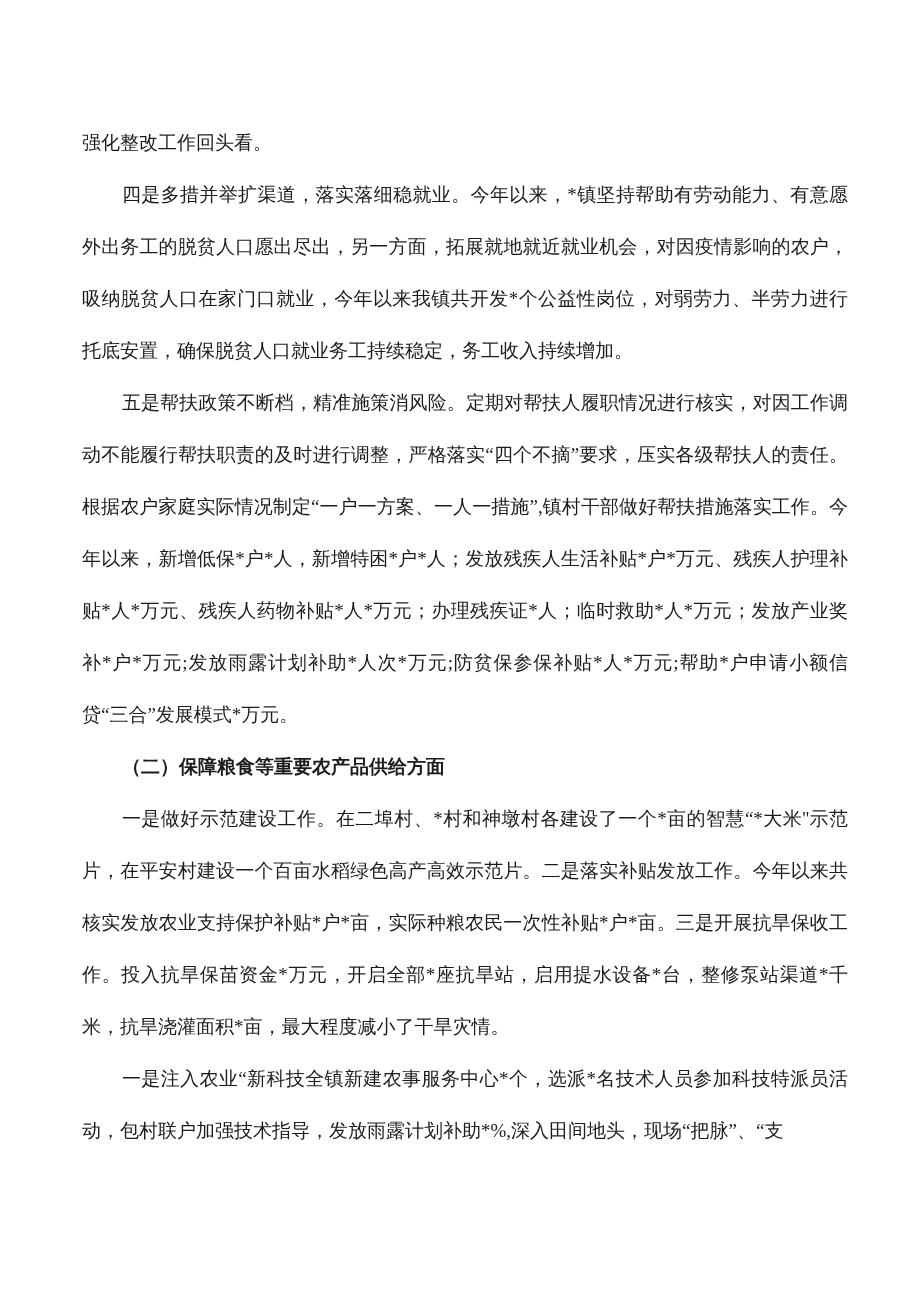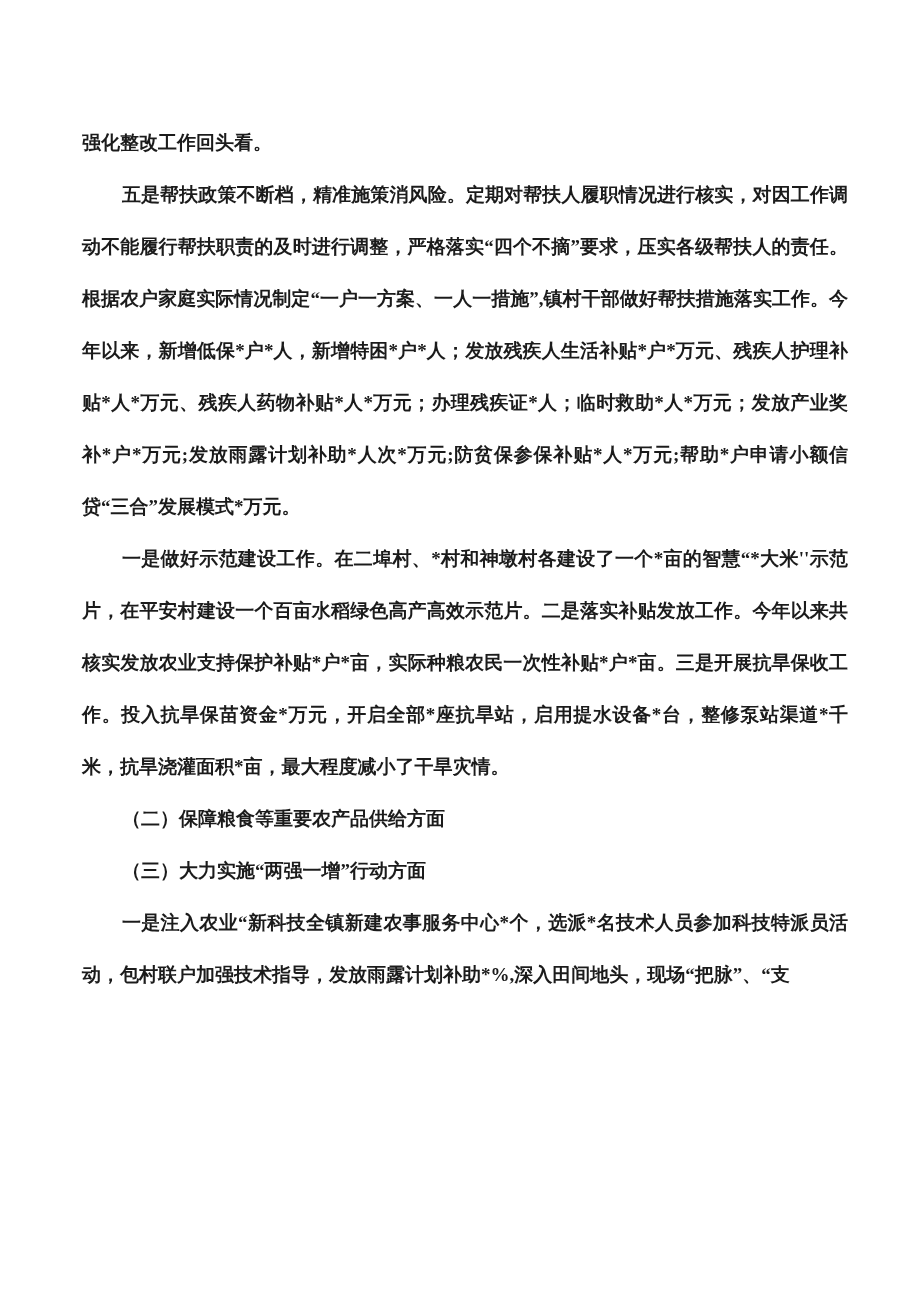--- a/index.html
+++ b/index.html
@@ -17,39 +17,39 @@
     overflow: hidden;
     font-family: "Liberation Serif", "DejaVu Serif", serif;
     font-size: 19px;
     line-height: 52px;
     color: #1b1b1b;
     text-align: justify;
   }
   .para {
     margin: 0;
     padding: 0;
-    font-weight: bold;
+    font-weight: normal;
     word-break: break-all;
   }
   .para.indent {
     text-indent: 2.1em;
   }
   .para.heading {
     font-weight: bold;
   }
 </style>
 </head>
 <body>
 
 <div class="page">
   <p class="para">强化整改工作回头看。</p>
 
+  <p class="para indent">四是多措并举扩渠道，落实落细稳就业。今年以来，*镇坚持帮助有劳动能力、有意愿外出务工的脱贫人口愿出尽出，另一方面，拓展就地就近就业机会，对因疫情影响的农户，吸纳脱贫人口在家门口就业，今年以来我镇共开发*个公益性岗位，对弱劳力、半劳力进行托底安置，确保脱贫人口就业务工持续稳定，务工收入持续增加。</p>
 
   <p class="para indent">五是帮扶政策不断档，精准施策消风险。定期对帮扶人履职情况进行核实，对因工作调动不能履行帮扶职责的及时进行调整，严格落实“四个不摘”要求，压实各级帮扶人的责任。根据农户家庭实际情况制定“一户一方案、一人一措施”,镇村干部做好帮扶措施落实工作。今年以来，新增低保*户*人，新增特困*户*人；发放残疾人生活补贴*户*万元、残疾人护理补贴*人*万元、残疾人药物补贴*人*万元；办理残疾证*人；临时救助*人*万元；发放产业奖补*户*万元;发放雨露计划补助*人次*万元;防贫保参保补贴*人*万元;帮助*户申请小额信贷“三合”发展模式*万元。</p>
 
+  <p class="para indent heading">（二）保障粮食等重要农产品供给方面</p>
+
   <p class="para indent">一是做好示范建设工作。在二埠村、*村和神墩村各建设了一个*亩的智慧“*大米''示范片，在平安村建设一个百亩水稻绿色高产高效示范片。二是落实补贴发放工作。今年以来共核实发放农业支持保护补贴*户*亩，实际种粮农民一次性补贴*户*亩。三是开展抗旱保收工作。投入抗旱保苗资金*万元，开启全部*座抗旱站，启用提水设备*台，整修泵站渠道*千米，抗旱浇灌面积*亩，最大程度减小了干旱灾情。</p>
 
-  <p class="para indent heading">（二）保障粮食等重要农产品供给方面</p>
-
-  <p class="para indent heading">（三）大力实施“两强一增”行动方面</p>
 
   <p class="para indent">一是注入农业“新科技全镇新建农事服务中心*个，选派*名技术人员参加科技特派员活动，包村联户加强技术指导，发放雨露计划补助*%,深入田间地头，现场“把脉”、“支</p>
 </div>
 
 </body></html>

